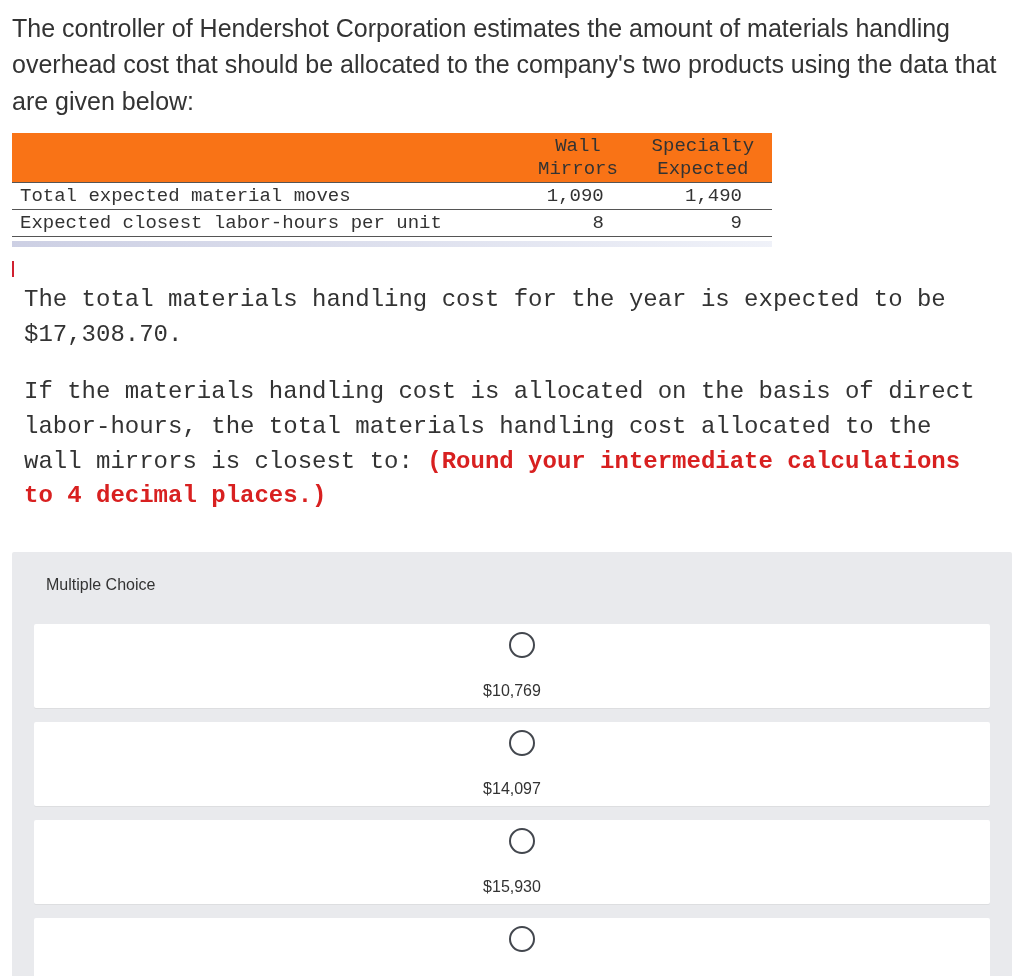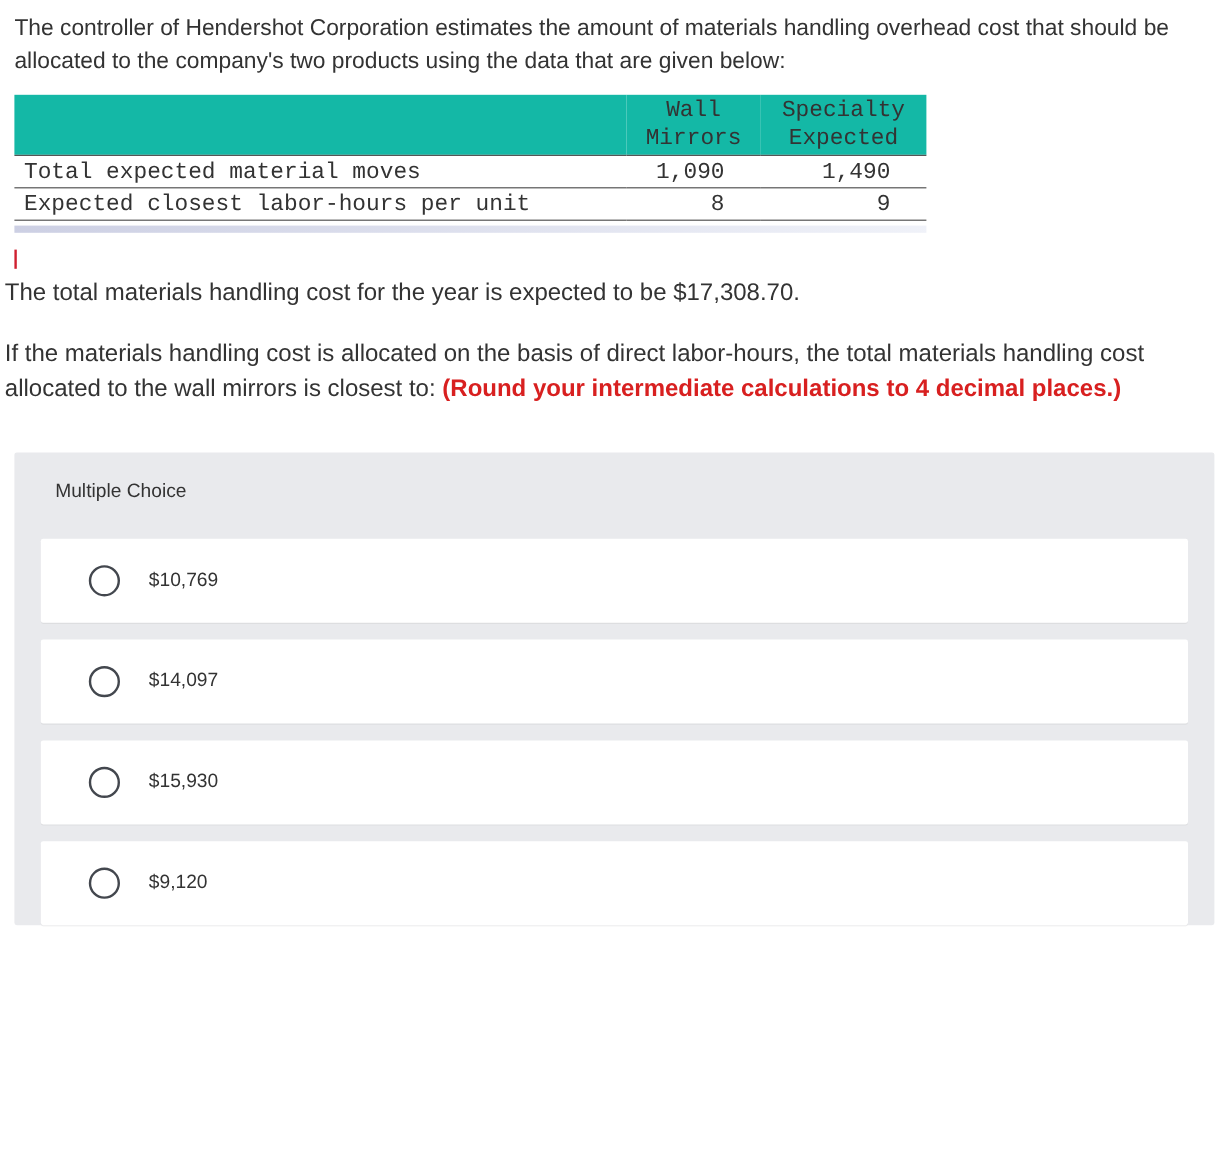--- a/index.html
+++ b/index.html
@@ -5,39 +5,39 @@
   html, body {
     margin: 0;
     padding: 0;
     width: 1024px;
     font-family: Arial, Helvetica, sans-serif;
     color: #333;
     background: #fff;
   }
   .stem {
     padding: 10px 4px 0 12px;
-    font-size: 19px;
+    font-size: 25px;
     line-height: 1.45;
   }
   .table-wrap {
     margin: 14px 12px 4px 12px;
     width: 760px;
   }
   table.data {
     border-collapse: collapse;
     width: 100%;
     font-family: "Courier New", Courier, monospace;
     font-size: 19px;
   }
   table.data td, table.data th {
     padding: 2px 8px;
     border-bottom: 1px solid #555;
   }
   table.data thead tr {
-    background: #14b8a6;
+    background: #f97316;
   }
   table.data thead th {
     font-weight: normal;
     text-align: center;
     border-bottom: 1px solid #555;
   }
   table.data thead th.label-col { text-align: left; }
   table.data td.label { text-align: left; }
   table.data td.num { text-align: right; padding-right: 30px; }
   .scroll-hint {
@@ -53,48 +53,50 @@
   }
   .cursor-bar::before {
     content: "";
     display: inline-block;
     width: 2px;
     height: 16px;
     background: #d02030;
     vertical-align: top;
   }
   .midtext {
-    padding: 2px 4px;
-    font-size: 20px;
+    padding: 2px 24px;
+    font-size: 24px;
     line-height: 1.45;
+    font-family: Liberation Mono, monospace;
   }
   .midtext .bold-red {
     color: #d82020;
     font-weight: 700;
   }
   .answers-block {
     margin: 36px 12px 0 12px;
     background: #e9eaed;
     padding: 0;
     border-radius: 2px;
   }
   .mc-heading {
     padding: 24px 16px 16px 34px;
     font-size: 16px;
     color: #333;
   }
   .option {
     background: #fff;
     margin: 14px 22px;
-    padding: 22px 20px;
+    padding: 8px 20px;
     border-radius: 2px;
     display: flex;
     align-items: center;
     gap: 24px;
     box-shadow: 0 1px 0 rgba(0,0,0,0.05);
+    flex-direction: column;
   }
   .option:first-of-type { margin-top: 10px; }
   .radio {
     width: 26px;
     height: 26px;
     border: 2.5px solid #43474e;
     border-radius: 50%;
     box-sizing: border-box;
     flex: 0 0 auto;
     margin-left: 20px;

